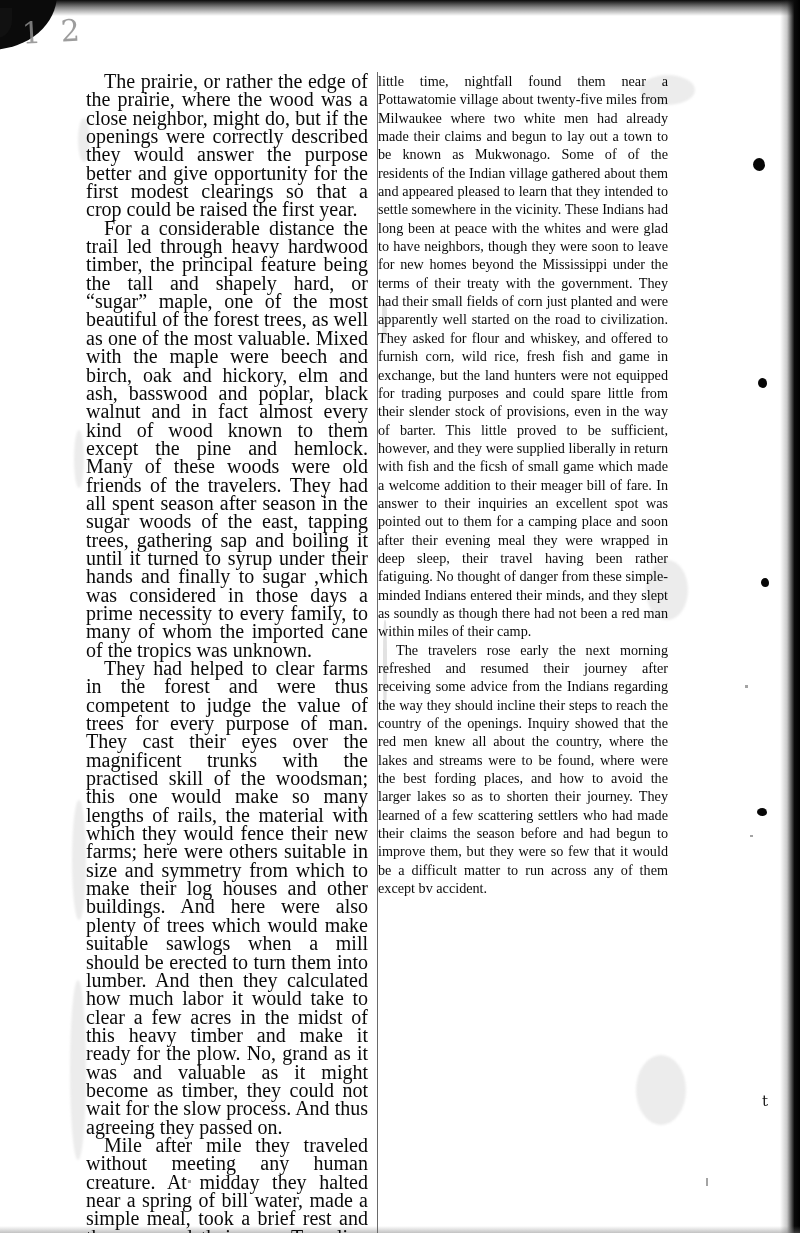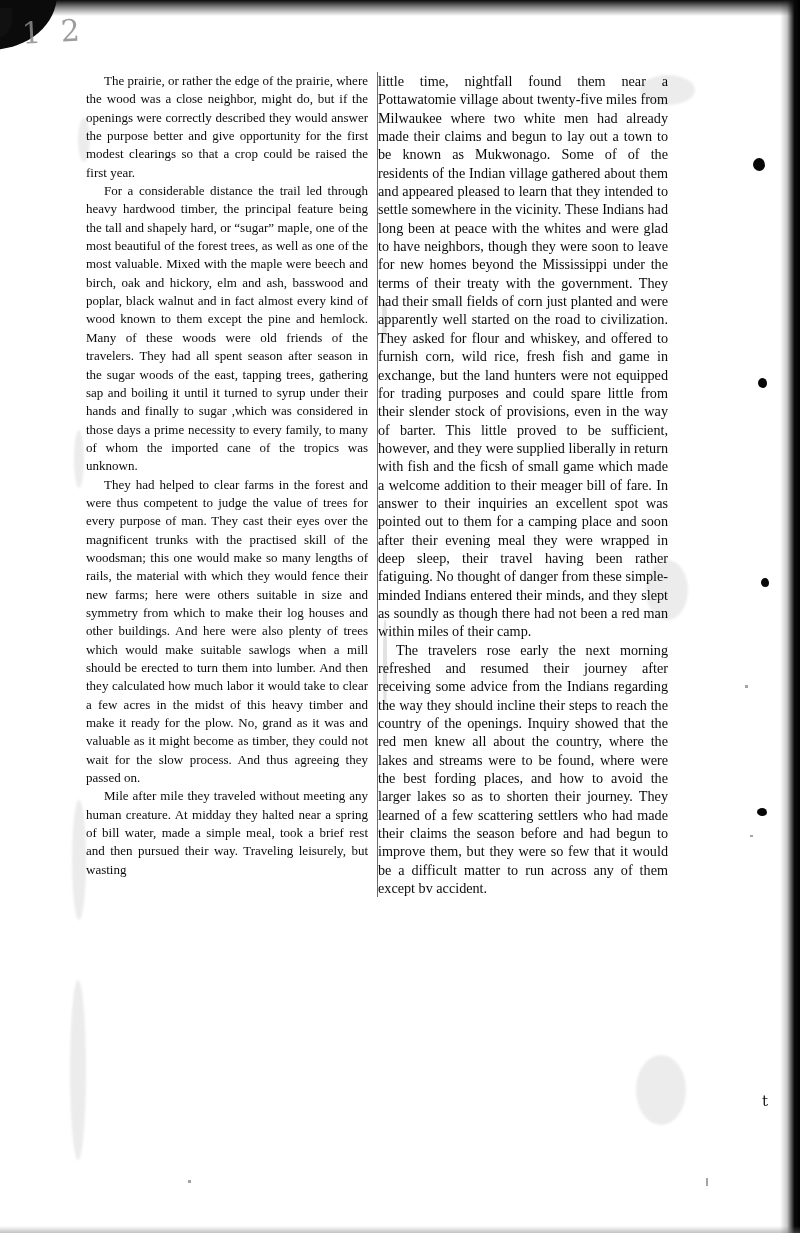--- a/index.html
+++ b/index.html
@@ -99,21 +99,21 @@
   .column-left {
     padding-right: 9px;
   }
   .column-right {
     border-left: 1px solid #6a6a6a;
   }
   .para {
     margin: 0;
     text-align: justify;
     text-align-last: left;
-    font-size: 13px;
+    font-size: 20px;
     line-height: 18.35px;
     color: #0a0a0a;
     font-family: "Liberation Serif", serif;
     -webkit-font-smoothing: none;
     hyphens: manual;
   }
   .para.indent {
     text-indent: 18px;
   }
   .column-right .para {

